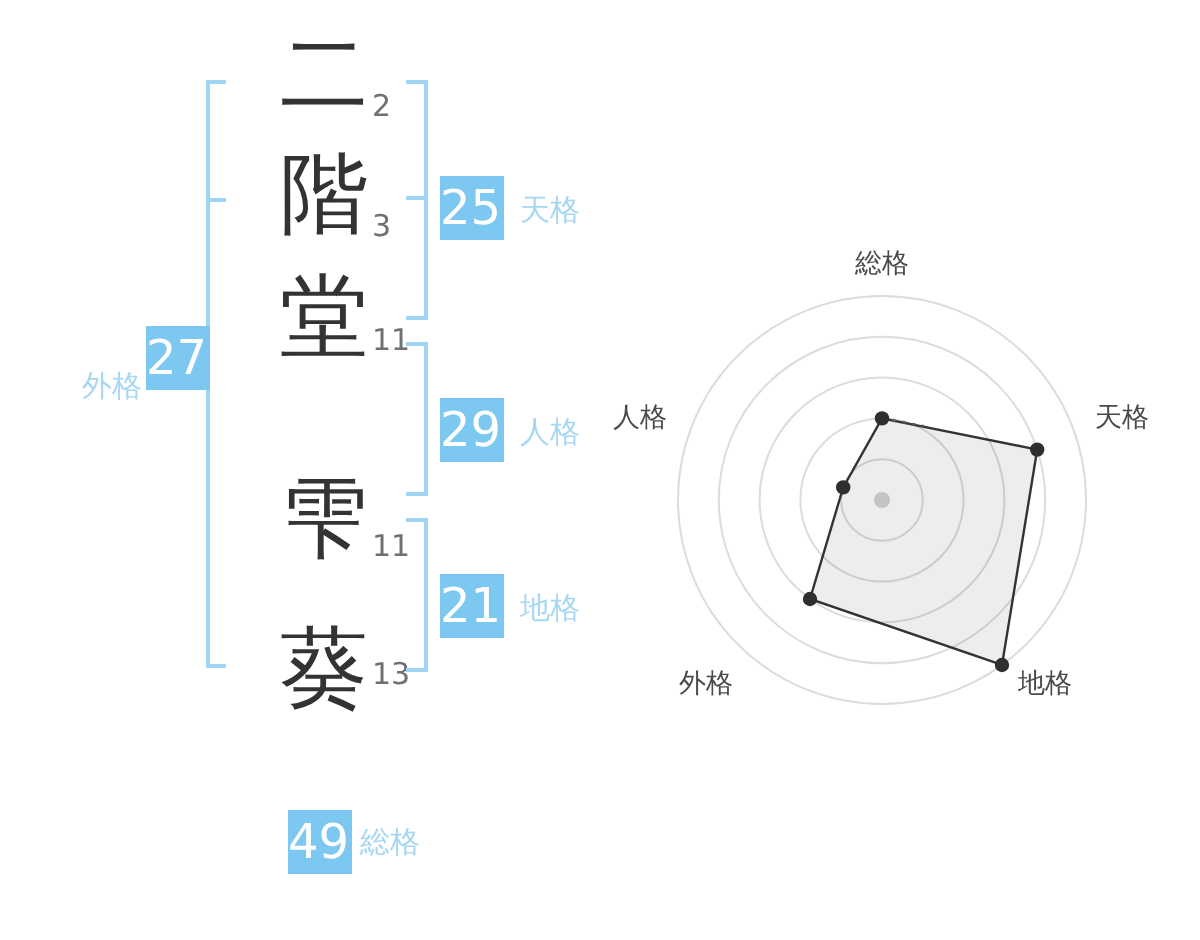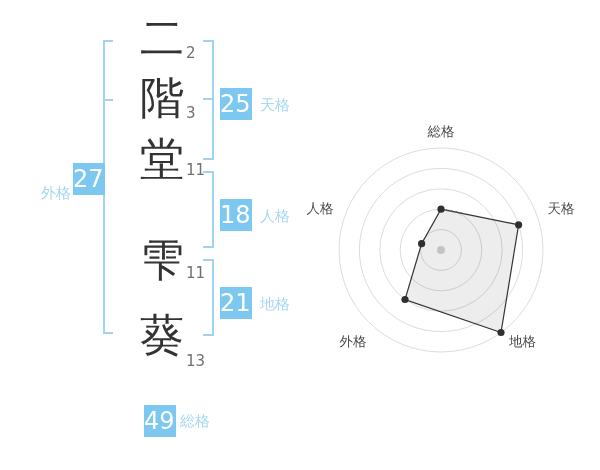--- a/index.html
+++ b/index.html
@@ -9,21 +9,21 @@
   }
   
   .char{
     position:absolute;left:139px;width:46px;height:46px;
     font-size:44px;line-height:46px;text-align:center;color:#333;
   }
   .char.c0{top:15px}.char.c1{top:75px}.char.c2{top:136px}.char.c3{top:237px}.char.c4{top:312px}
   .strokes{
     position:absolute;left:186px;width:22px;font-size:15px;color:#707070;text-align:left;
   }
-  .strokes.s0{top:44px}.strokes.s1{top:104px}.strokes.s2{top:161px}.strokes.s3{top:264px}.strokes.s4{top:352px}
+  .strokes.s0{top:44px}.strokes.s1{top:104px}.strokes.s2{top:161px}.strokes.s3{top:264px}.strokes.s4{top:328px}
   
   .vline,.hline{position:absolute;background:#9fd4f2;}
   .vline{width:2px;}
   .hline{height:2px;width:10px;}
   
   .badge{
     position:absolute;width:32px;height:32px;background:#7cc8f0;
     color:#ffffff;font-size:24px;line-height:32px;text-align:left;
   }
   .badge-label{
@@ -76,21 +76,21 @@
 
   <div>
     <div class="vline" style="left:212px;top:259px;height:77px"></div>
     <div class="hline" style="left:203px;top:259px"></div>
     <div class="hline" style="left:203px;top:334px"></div>
   </div>
 
   <div class="badge ten">25</div>
   <div class="badge-label ten">天格</div>
 
-  <div class="badge jin">18</div>
+  <div class="badge jin">29</div>
   <div class="badge-label jin">人格</div>
 
   <div class="badge chi">21</div>
   <div class="badge-label chi">地格</div>
 
   <div class="badge-label gai">外格</div>
   <div class="badge gai">27</div>
 
   <div class="badge sou">49</div>
   <div class="badge-label sou">総格</div>

